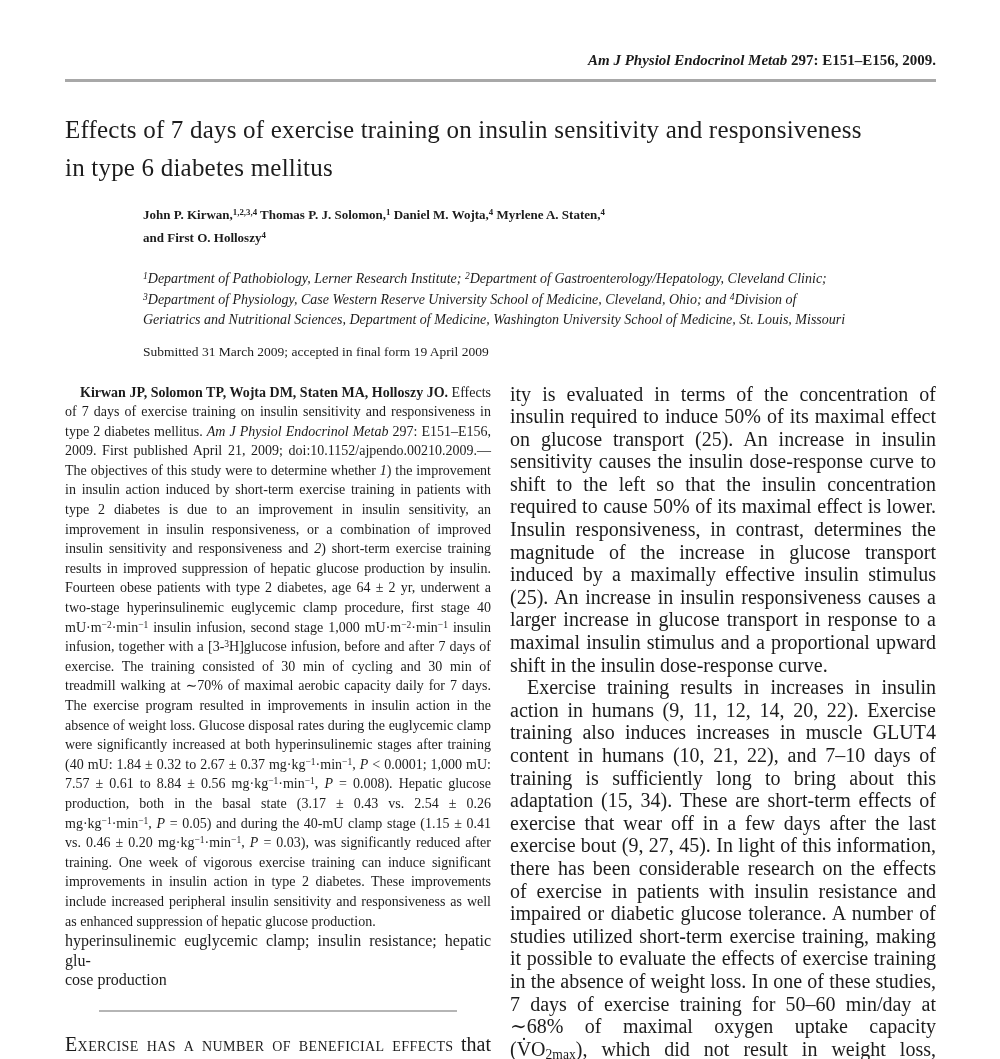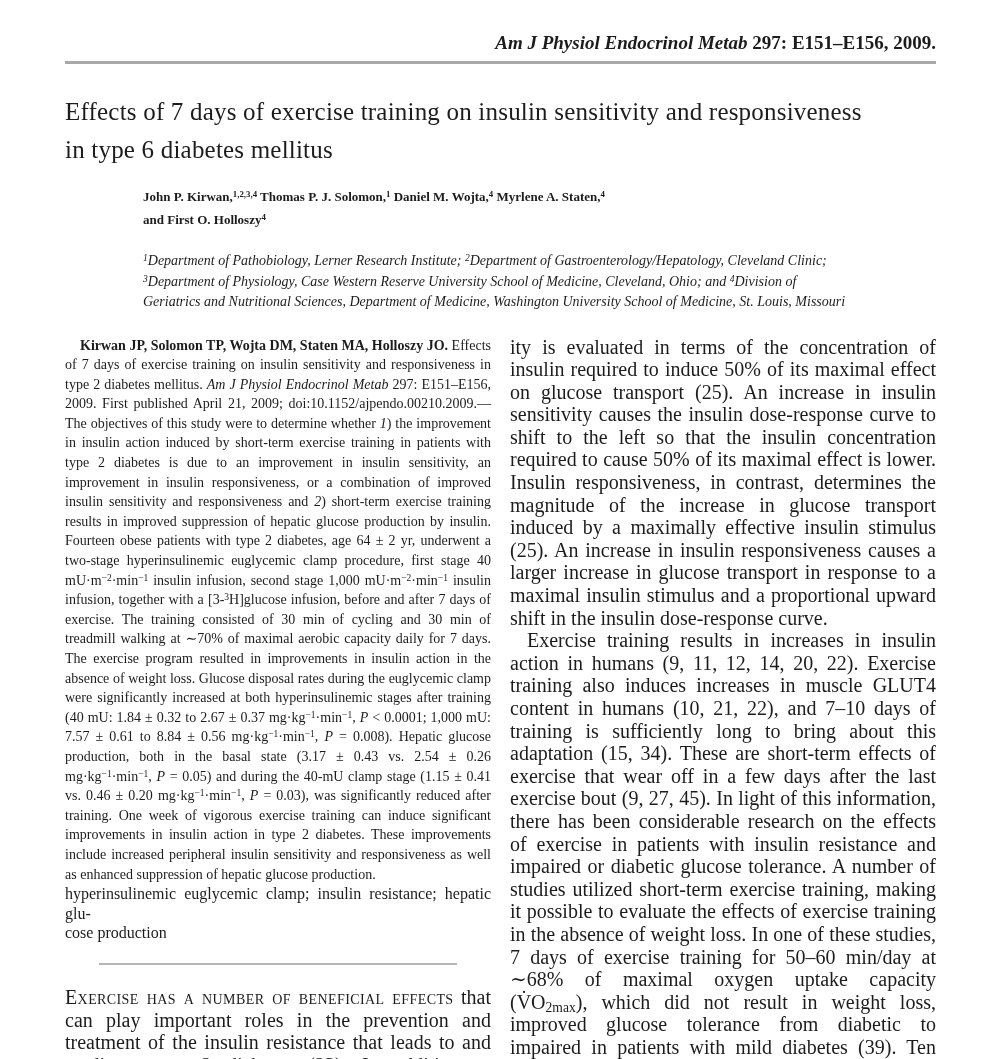--- a/index.html
+++ b/index.html
@@ -9,23 +9,23 @@
     width: 1000px;
     height: 1059px;
     background: #ffffff;
     overflow: hidden;
     font-family: "Liberation Serif", "DejaVu Serif", serif;
     color: #1c1c1c;
     padding: 0 64px 0 65px;
   }
   
   .hdr {
-    padding-top: 33px;
+    padding-top: 51px;
     text-align: right;
-    font-size: 19px;
+    font-size: 15px;
     line-height: 19px;
     font-weight: bold;
   }
   .hdr-rule {
     margin-top: 9px;
     border: 0;
     border-top: 3px solid #a8a8a8;
   }
   
   .title {
@@ -104,20 +104,21 @@
     <div><span class="r-i">Am J Physiol Endocrinol Metab</span><span> 297: E151–E156, 2009.</span></div>
   </div>
 
   <hr class="hdr-rule">
 
   <h1 class="title"><span>Effects of 7 days of exercise training on insulin sensitivity and responsiveness</span><br><span>in type 6 diabetes mellitus</span></h1>
 
   <div class="byline-block">
     <div class="authors"><span>John P. Kirwan,</span><span class="r-sup">1,2,3,4</span><span> Thomas P. J. Solomon,</span><span class="r-sup">1</span><span> Daniel M. Wojta,</span><span class="r-sup">4</span><span> Myrlene A. Staten,</span><span class="r-sup">4</span><br><span>and First O. Holloszy</span><span class="r-sup">4</span></div>
     <div class="affils"><span class="r-sup">1</span><span>Department of Pathobiology, Lerner Research Institute; </span><span class="r-sup">2</span><span>Department of Gastroenterology/Hepatology, Cleveland Clinic;</span><br><span class="r-sup">3</span><span>Department of Physiology, Case Western Reserve University School of Medicine, Cleveland, Ohio; and </span><span class="r-sup">4</span><span>Division of</span><br><span>Geriatrics and Nutritional Sciences, Department of Medicine, Washington University School of Medicine, St. Louis, Missouri</span></div>
+    <div class="submitted">Submitted 31 March 2009; accepted in final form 19 April 2009</div>
   </div>
 
   <div class="cols">
 
     <div class="col">
       <p class="abstract"><span class="r-b">Kirwan JP, Solomon TP, Wojta DM, Staten MA, Holloszy JO.</span><span> Effects of 7 days of exercise training on insulin sensitivity and responsiveness in type 2 diabetes mellitus. </span><span class="r-i">Am J Physiol Endocrinol Metab</span><span> 297: E151–E156, 2009. First published April 21, 2009; doi:10.1152/ajpendo.00210.2009.—The objectives of this study were to determine whether </span><span class="r-i">1</span><span>) the improvement in insulin action induced by short-term exercise training in patients with type 2 diabetes is due to an improvement in insulin sensitivity, an improvement in insulin responsiveness, or a combination of improved insulin sensitivity and responsiveness and </span><span class="r-i">2</span><span>) short-term exercise training results in improved suppression of hepatic glucose production by insulin. Fourteen obese patients with type 2 diabetes, age 64 ± 2 yr, underwent a two-stage hyperinsulinemic euglycemic clamp procedure, first stage 40 mU·m</span><span class="r-sup">−2</span><span>·min</span><span class="r-sup">−1</span><span> insulin infusion, second stage 1,000 mU·m</span><span class="r-sup">−2</span><span>·min</span><span class="r-sup">−1</span><span> insulin infusion, together with a [3-</span><span class="r-sup">3</span><span>H]glucose infusion, before and after 7 days of exercise. The training consisted of 30 min of cycling and 30 min of treadmill walking at ∼70% of maximal aerobic capacity daily for 7 days. The exercise program resulted in improvements in insulin action in the absence of weight loss. Glucose disposal rates during the euglycemic clamp were significantly increased at both hyperinsulinemic stages after training (40 mU: 1.84 ± 0.32 to 2.67 ± 0.37 mg·kg</span><span class="r-sup">−1</span><span>·min</span><span class="r-sup">−1</span><span>, </span><span class="r-i">P</span><span> &lt; 0.0001; 1,000 mU: 7.57 ± 0.61 to 8.84 ± 0.56 mg·kg</span><span class="r-sup">−1</span><span>·min</span><span class="r-sup">−1</span><span>, </span><span class="r-i">P</span><span> = 0.008). Hepatic glucose production, both in the basal state (3.17 ± 0.43 vs. 2.54 ± 0.26 mg·kg</span><span class="r-sup">−1</span><span>·min</span><span class="r-sup">−1</span><span>, </span><span class="r-i">P</span><span> = 0.05) and during the 40-mU clamp stage (1.15 ± 0.41 vs. 0.46 ± 0.20 mg·kg</span><span class="r-sup">−1</span><span>·min</span><span class="r-sup">−1</span><span>, </span><span class="r-i">P</span><span> = 0.03), was significantly reduced after training. One week of vigorous exercise training can induce significant improvements in insulin action in type 2 diabetes. These improvements include increased peripheral insulin sensitivity and responsiveness as well as enhanced suppression of hepatic glucose production.</span></p>
       <p class="keywords"><span>hyperinsulinemic euglycemic clamp; insulin resistance; hepatic glu-</span><br><span>cose production</span></p>
       <hr class="kw-rule">
       <p class="bodytext intro"><span class="r-sc">Exercise has a number of beneficial effects</span><span> that can play important roles in the prevention and treatment of the insulin resistance that leads to and mediates type 2 diabetes (23). In addition to increased energy expenditure, which helps to prevent and reverse obesity, exercise has short-term effects that enhance insulin action. Exercise acutely increases muscle glucose transport, and this effect is mediated by an increase in the</span></p>
     </div>

